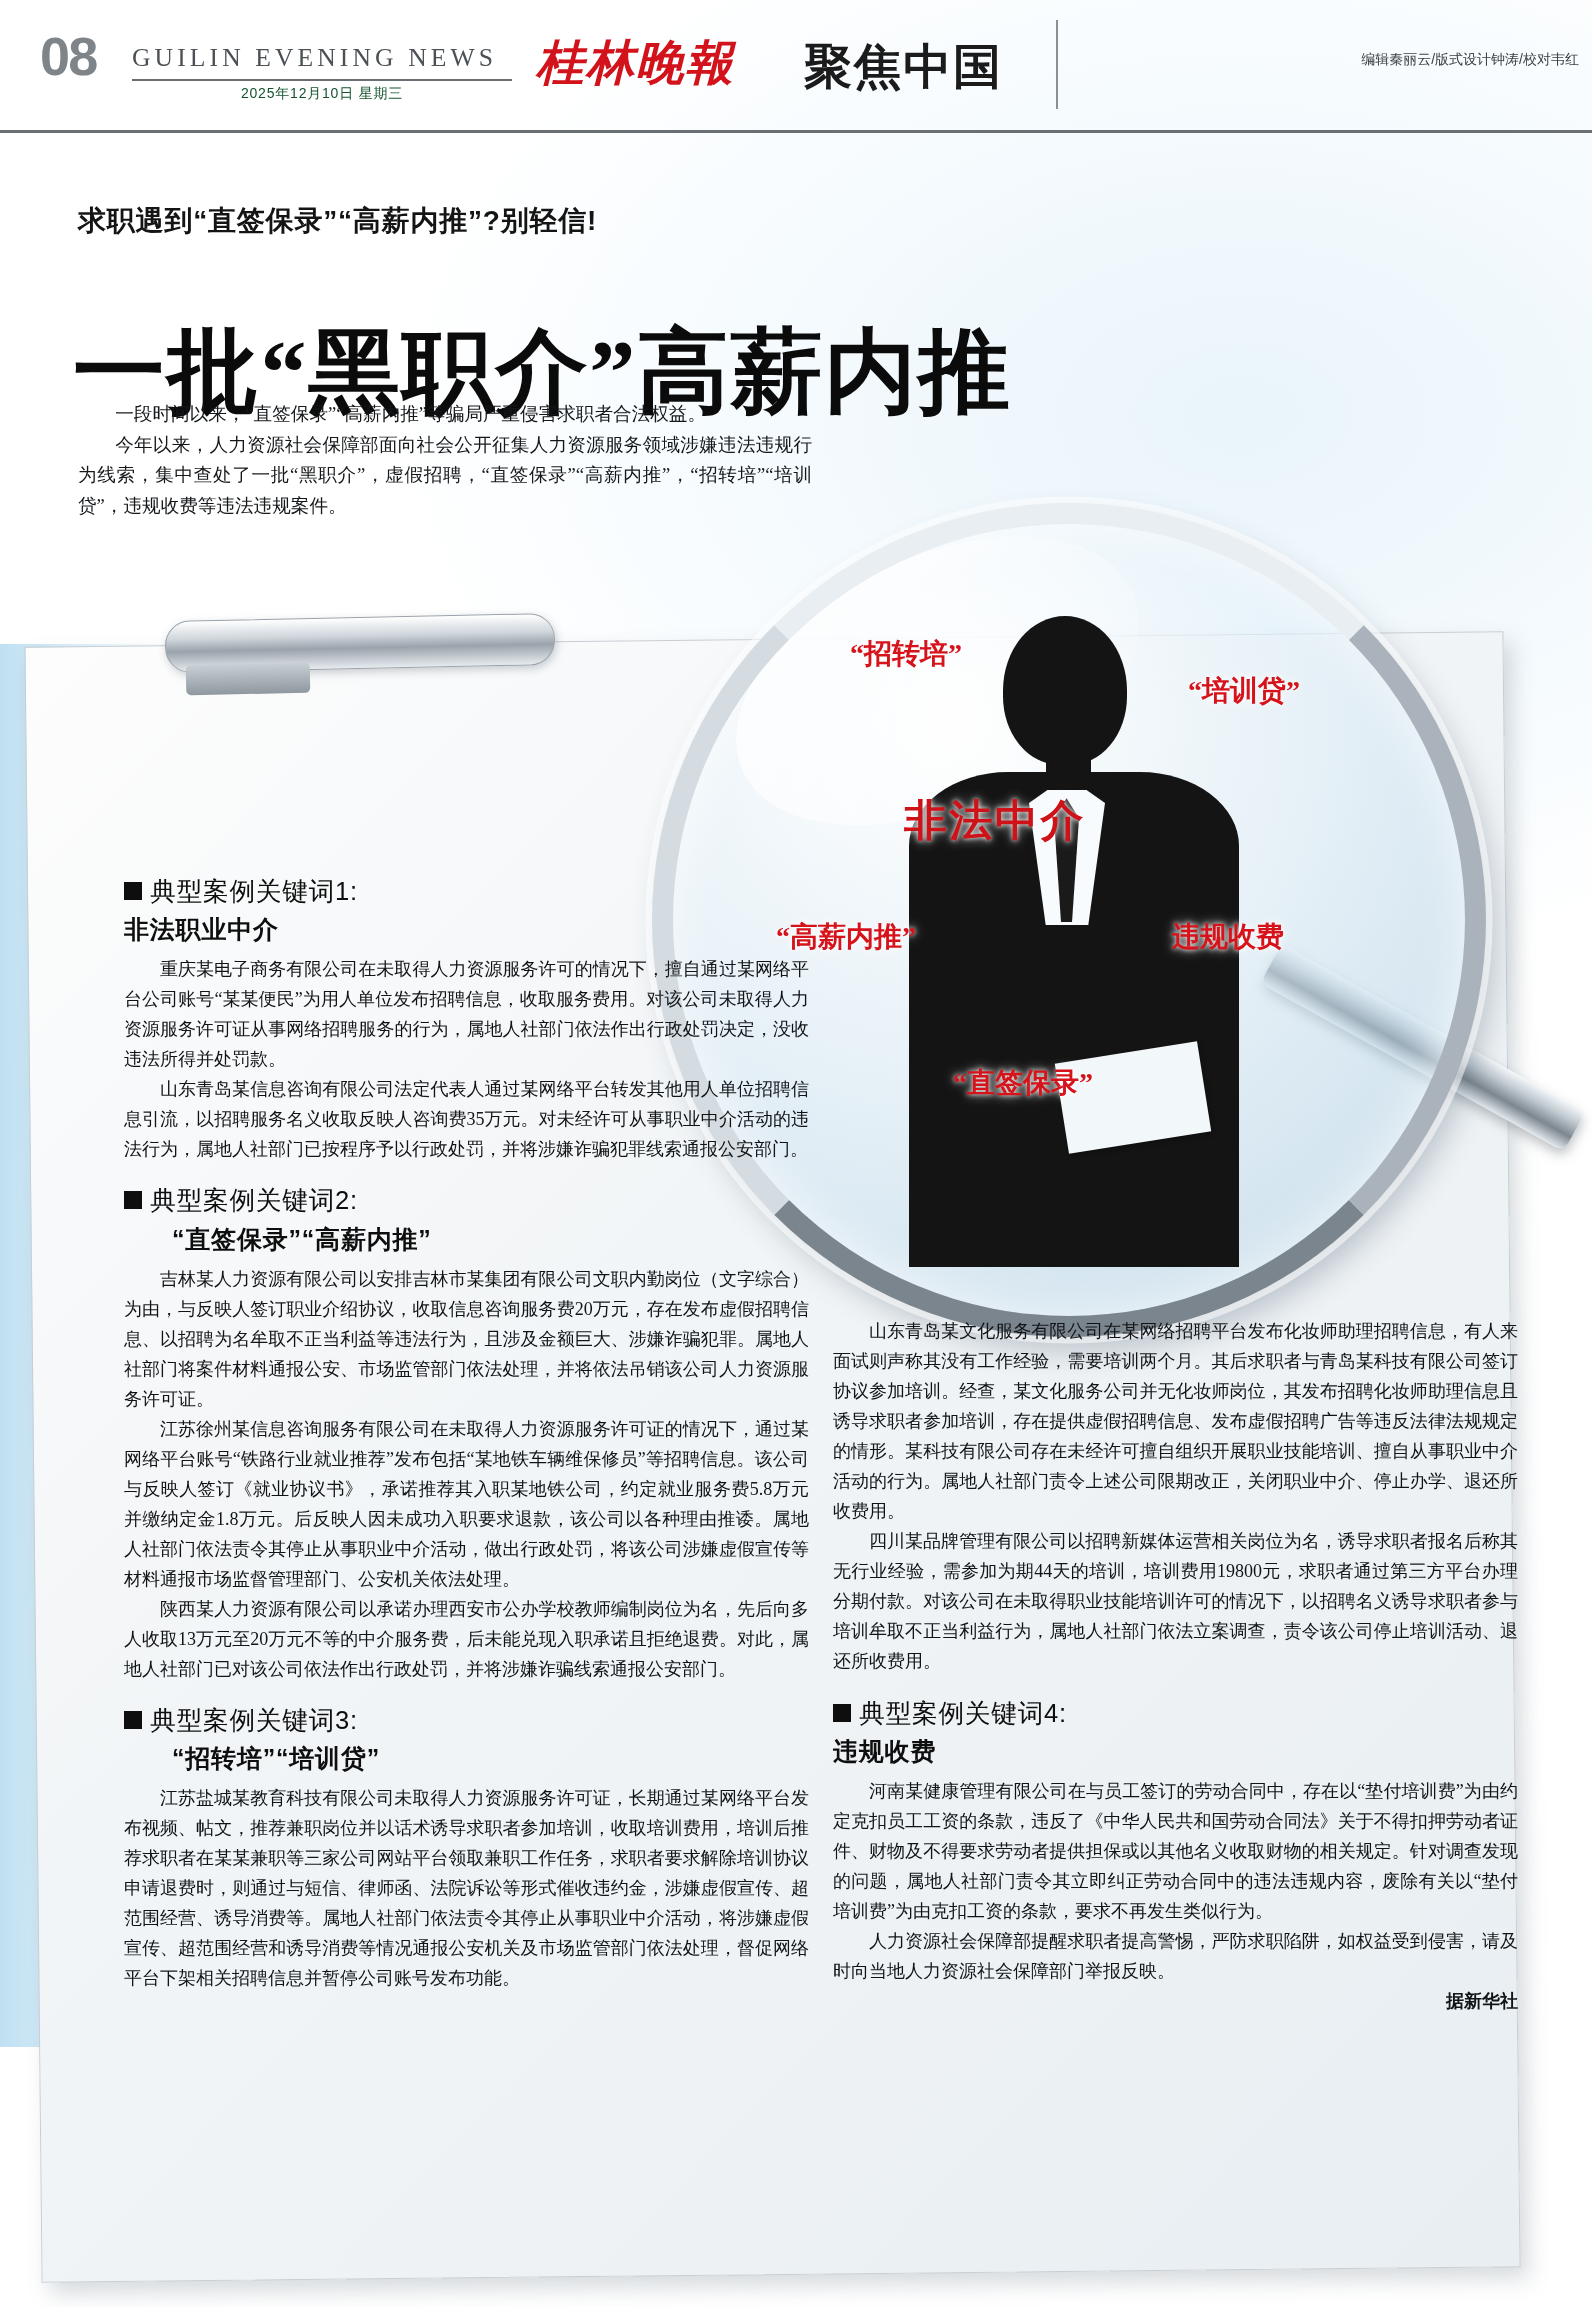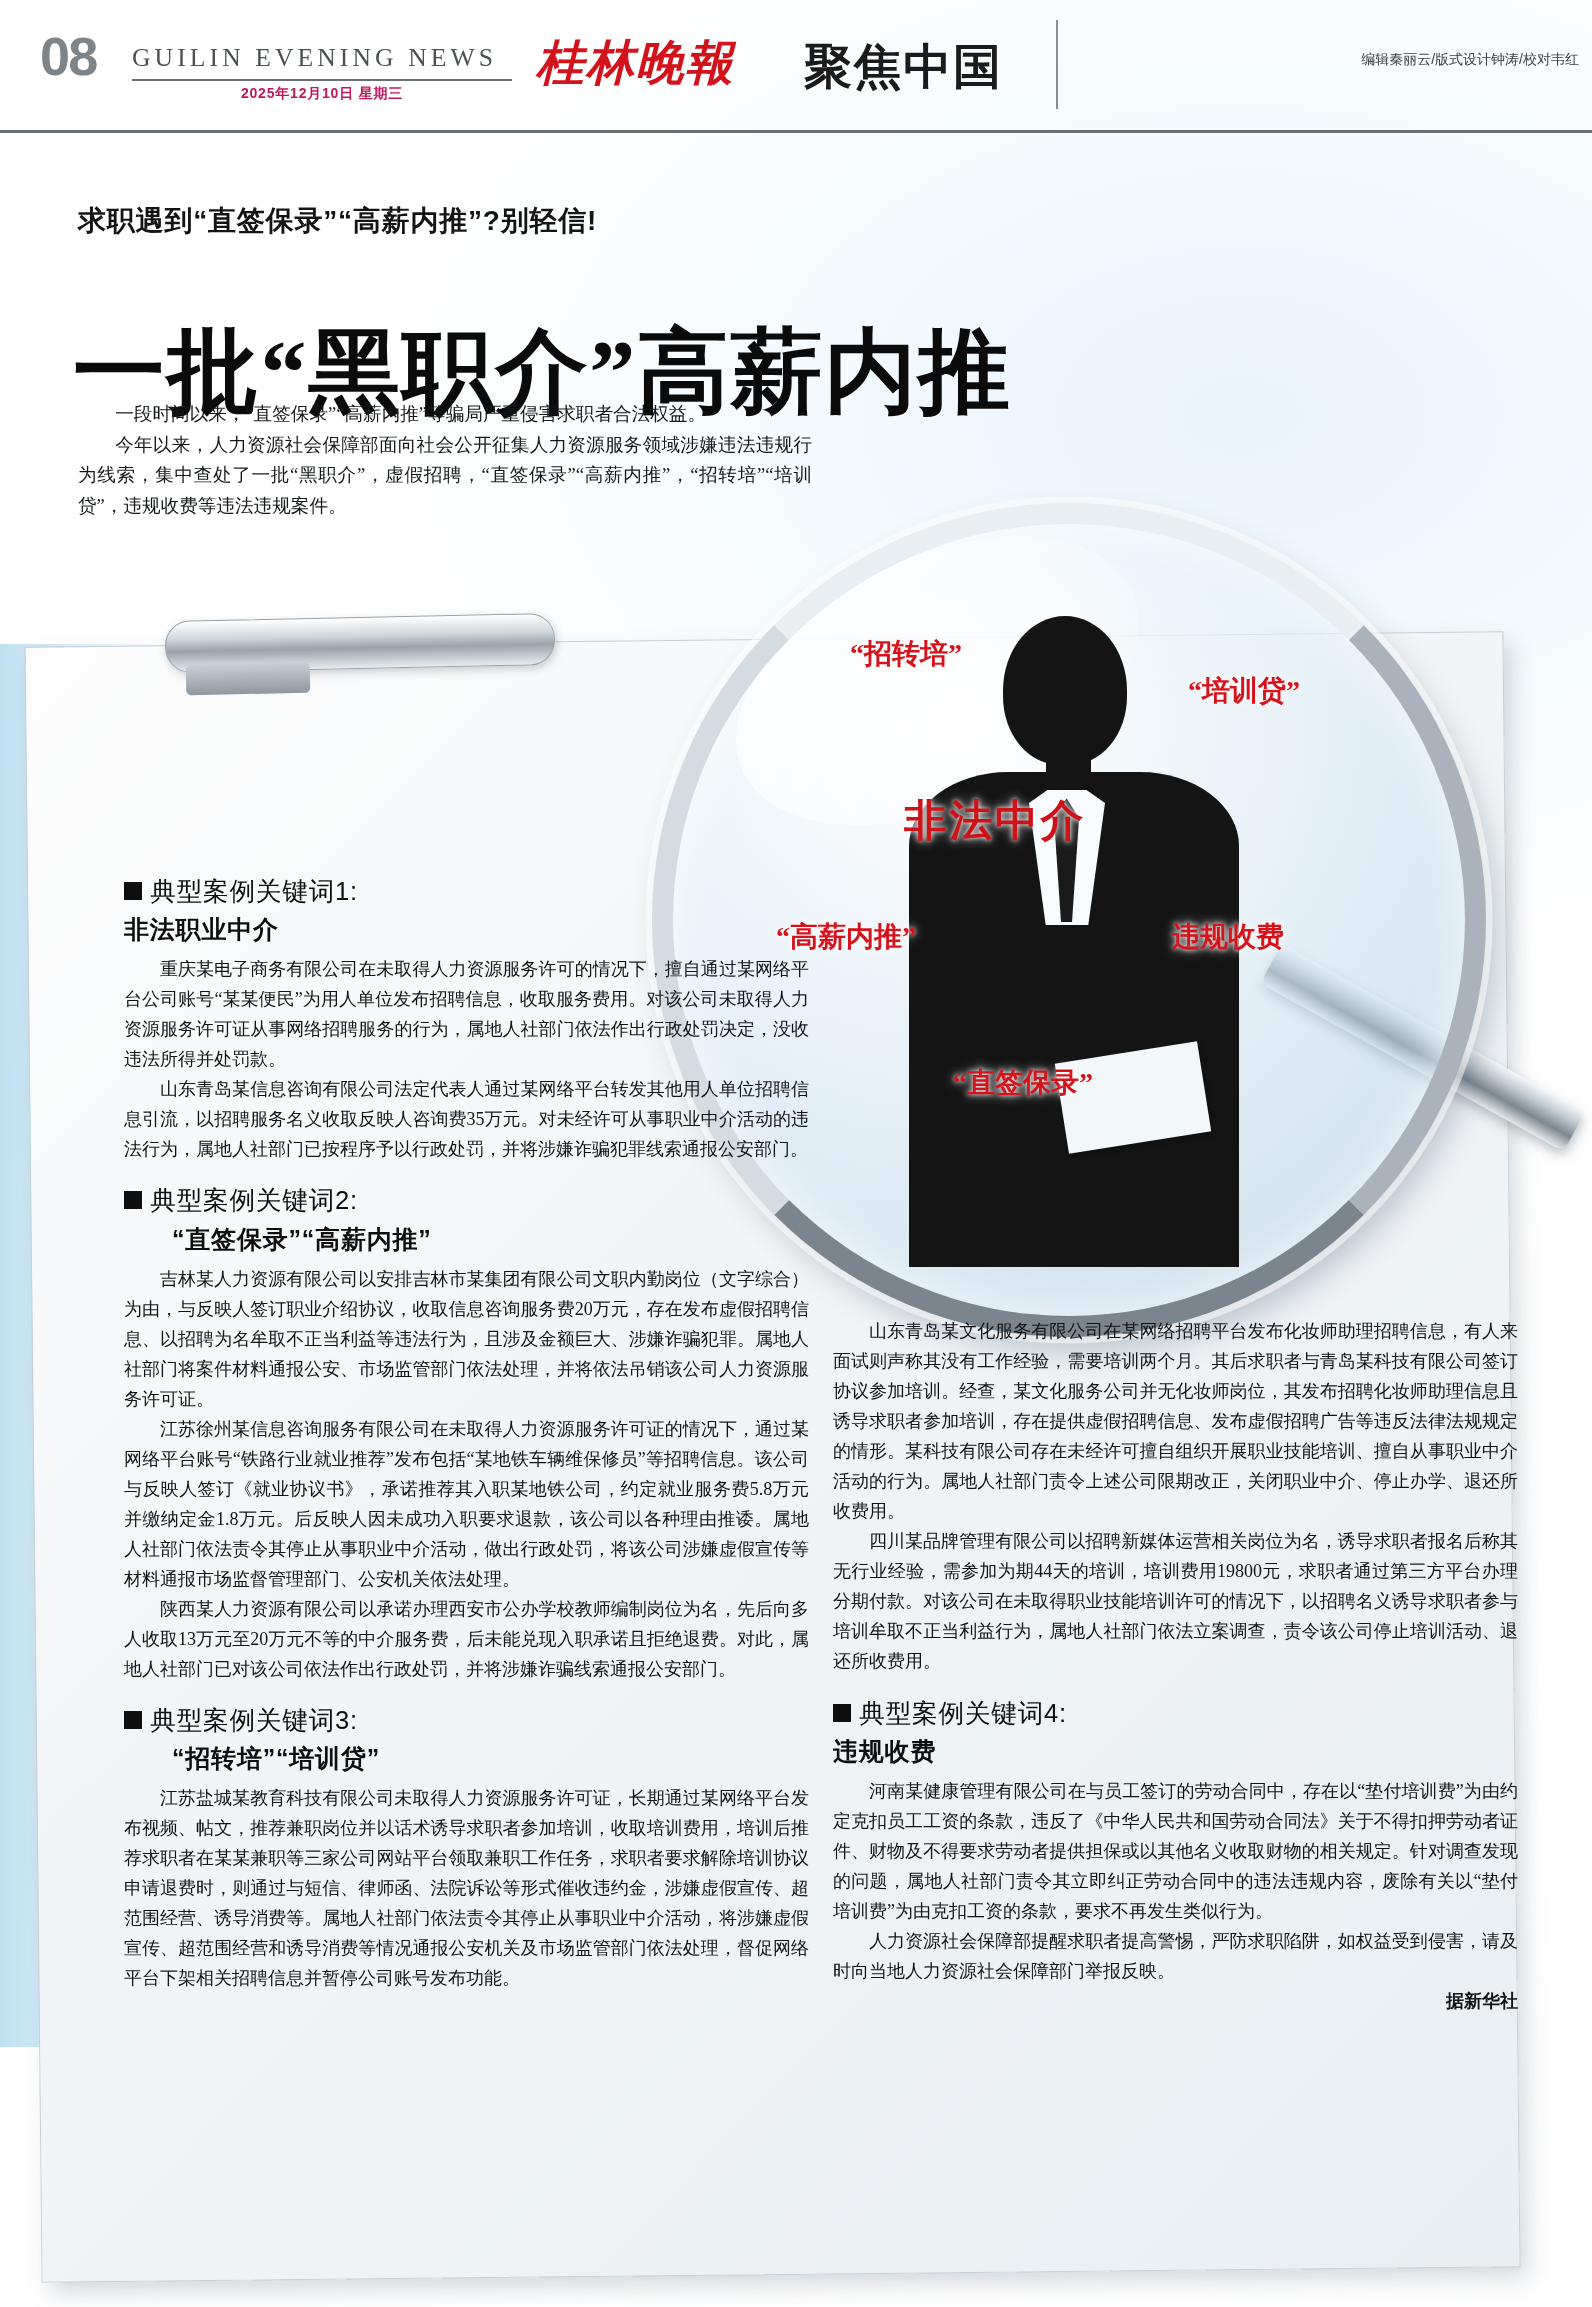--- a/index.html
+++ b/index.html
@@ -54,24 +54,23 @@
     font-family: "Liberation Serif", serif;
     font-size: 25.6px;
     letter-spacing: 4.1px;
     color: #4c5155;
   }
   .masthead-date {
     position: absolute;
     left: 322px; top: 85px;
     transform: translateX(-50%);
     font-size: 14px;
-    color: #be185d;
+    color: #14532d;
     letter-spacing: 0.8px;
     white-space: nowrap;
-    font-weight: bold;
   }
   .masthead-rule {
     position: absolute;
     left: 132px; top: 79px;
     width: 380px;
     height: 1.7px;
     background: #6a6f74;
   }
   .masthead-logo {
     position: absolute;

